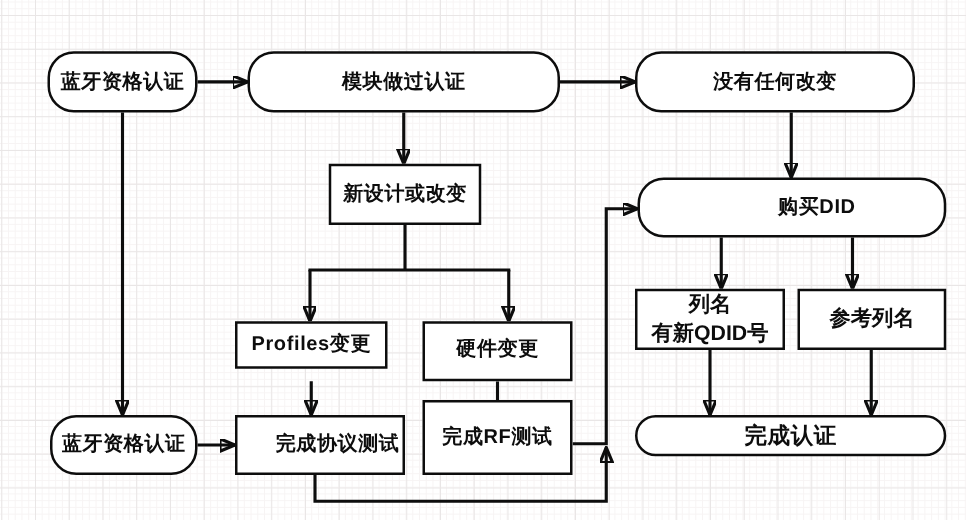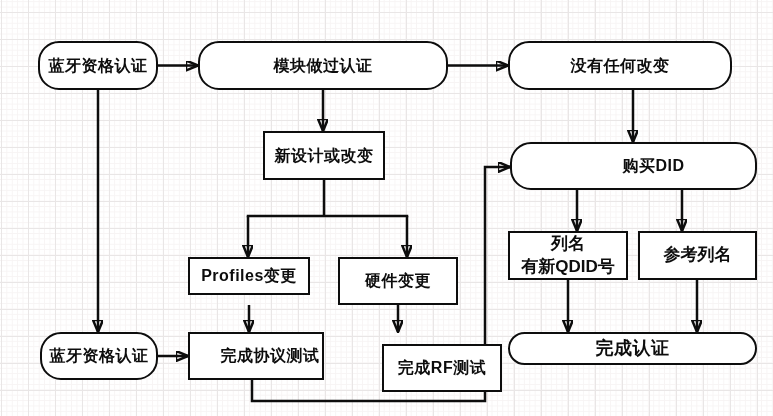--- a/index.html
+++ b/index.html
@@ -100,29 +100,29 @@
   </div>
 
   <div class="node rounded" style="left:510px; top:142px; width:247px; height:48px;padding-left:40px;">
     <span class="lbl">购买DID</span>
   </div>
 
   <div class="node" style="left:188px; top:257px; width:122px; height:38px;">
     <span class="lbl">Profiles变更</span>
   </div>
 
-  <div class="node" style="left:338px; top:257px; width:120px; height:48px;">
+  <div class="node" style="left:338px; top:257px; width:120px; height:48px;font-family:Liberation Mono, monospace;">
     <span class="lbl">硬件变更</span>
   </div>
 
   <div class="node" style="left:188px; top:332px; width:136px; height:48px;padding-left:28px;">
     <span class="lbl">完成协议测试</span>
   </div>
 
-  <div class="node" style="left:338px; top:344px; width:120px; height:48px;margin-left:44px;">
+  <div class="node" style="left:338px; top:320px; width:120px; height:60px;">
     <span class="lbl">完成RF测试</span>
   </div>
 
   <div class="node rounded" style="left:40px; top:332px; width:118px; height:48px;">
     <span class="lbl">蓝牙资格认证</span>
   </div>
 
   <div class="node two-line" style="left:508px; top:231px; width:120px; height:49px;">
     <span class="lbl">列名</span>
     <span class="lbl">有新QDID号</span>

